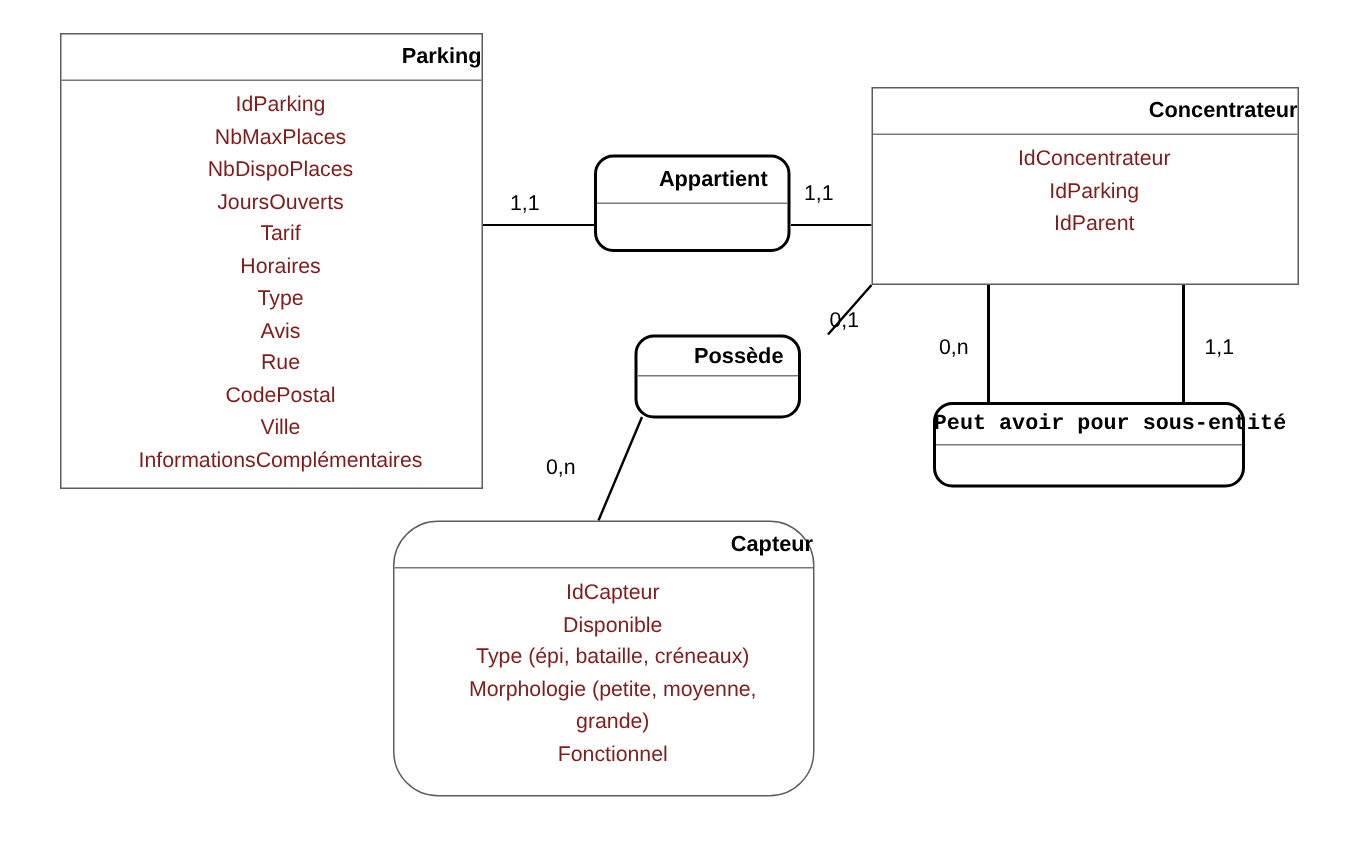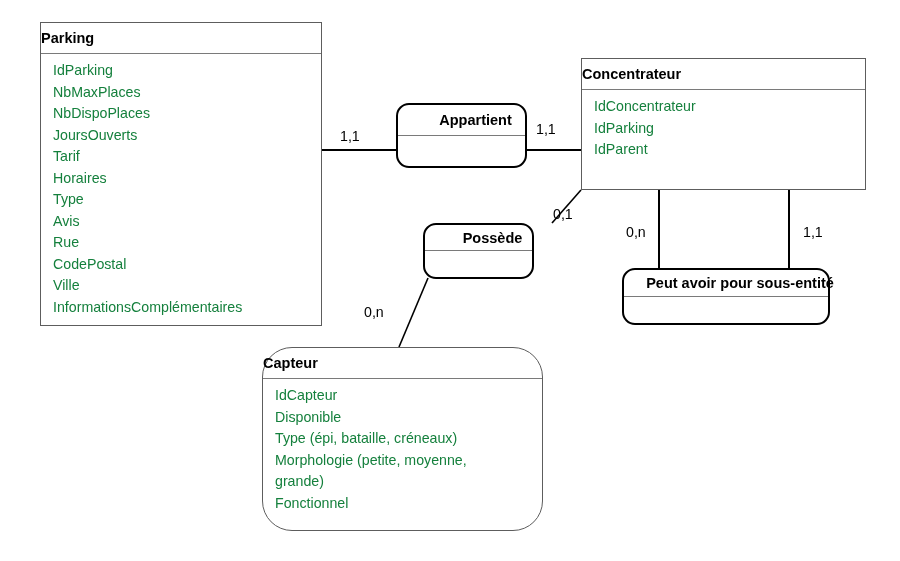--- a/index.html
+++ b/index.html
@@ -28,33 +28,34 @@
   .entity {
     position: absolute;
     box-sizing: border-box;
     border: 1.6px solid #5d5d5d;
     background: #ffffff;
   }
   .entity > .ent-title {
     box-sizing: border-box;
     height: 31px;
     line-height: 30px;
-    text-align: left;
+    text-align: right;
     font-weight: bold;
     font-size: 14.5px;
     color: #000000;
     border-bottom: 1.6px solid #7a7a7a;
     white-space: nowrap;
   }
   .entity > .ent-attrs {
     box-sizing: border-box;
     padding: 6px 0 4px 12px;
     font-size: 14.2px;
-    color: #15803d;
+    color: #7f1d1d;
     line-height: 21.5px;
+    text-align: center;
   }
   .ent-attrs .attr {
     white-space: pre-wrap;
   }
 
   
   .rel {
     position: absolute;
     box-sizing: border-box;
     border: 2px solid #000000;
@@ -73,20 +74,21 @@
     border-bottom: 1.6px solid #7a7a7a;
     white-space: nowrap;
     padding-left: 28px;
   }
   .rel > .rel-body {
     box-sizing: border-box;
     height: 50%;
   }
   .rel.overflow > .rel-title {
     overflow: visible;
+    font-family: Liberation Mono, monospace;
   }
 
   
   .card {
     position: absolute;
     font-size: 14.2px;
     color: #000000;
     white-space: nowrap;
   }
 </style>

